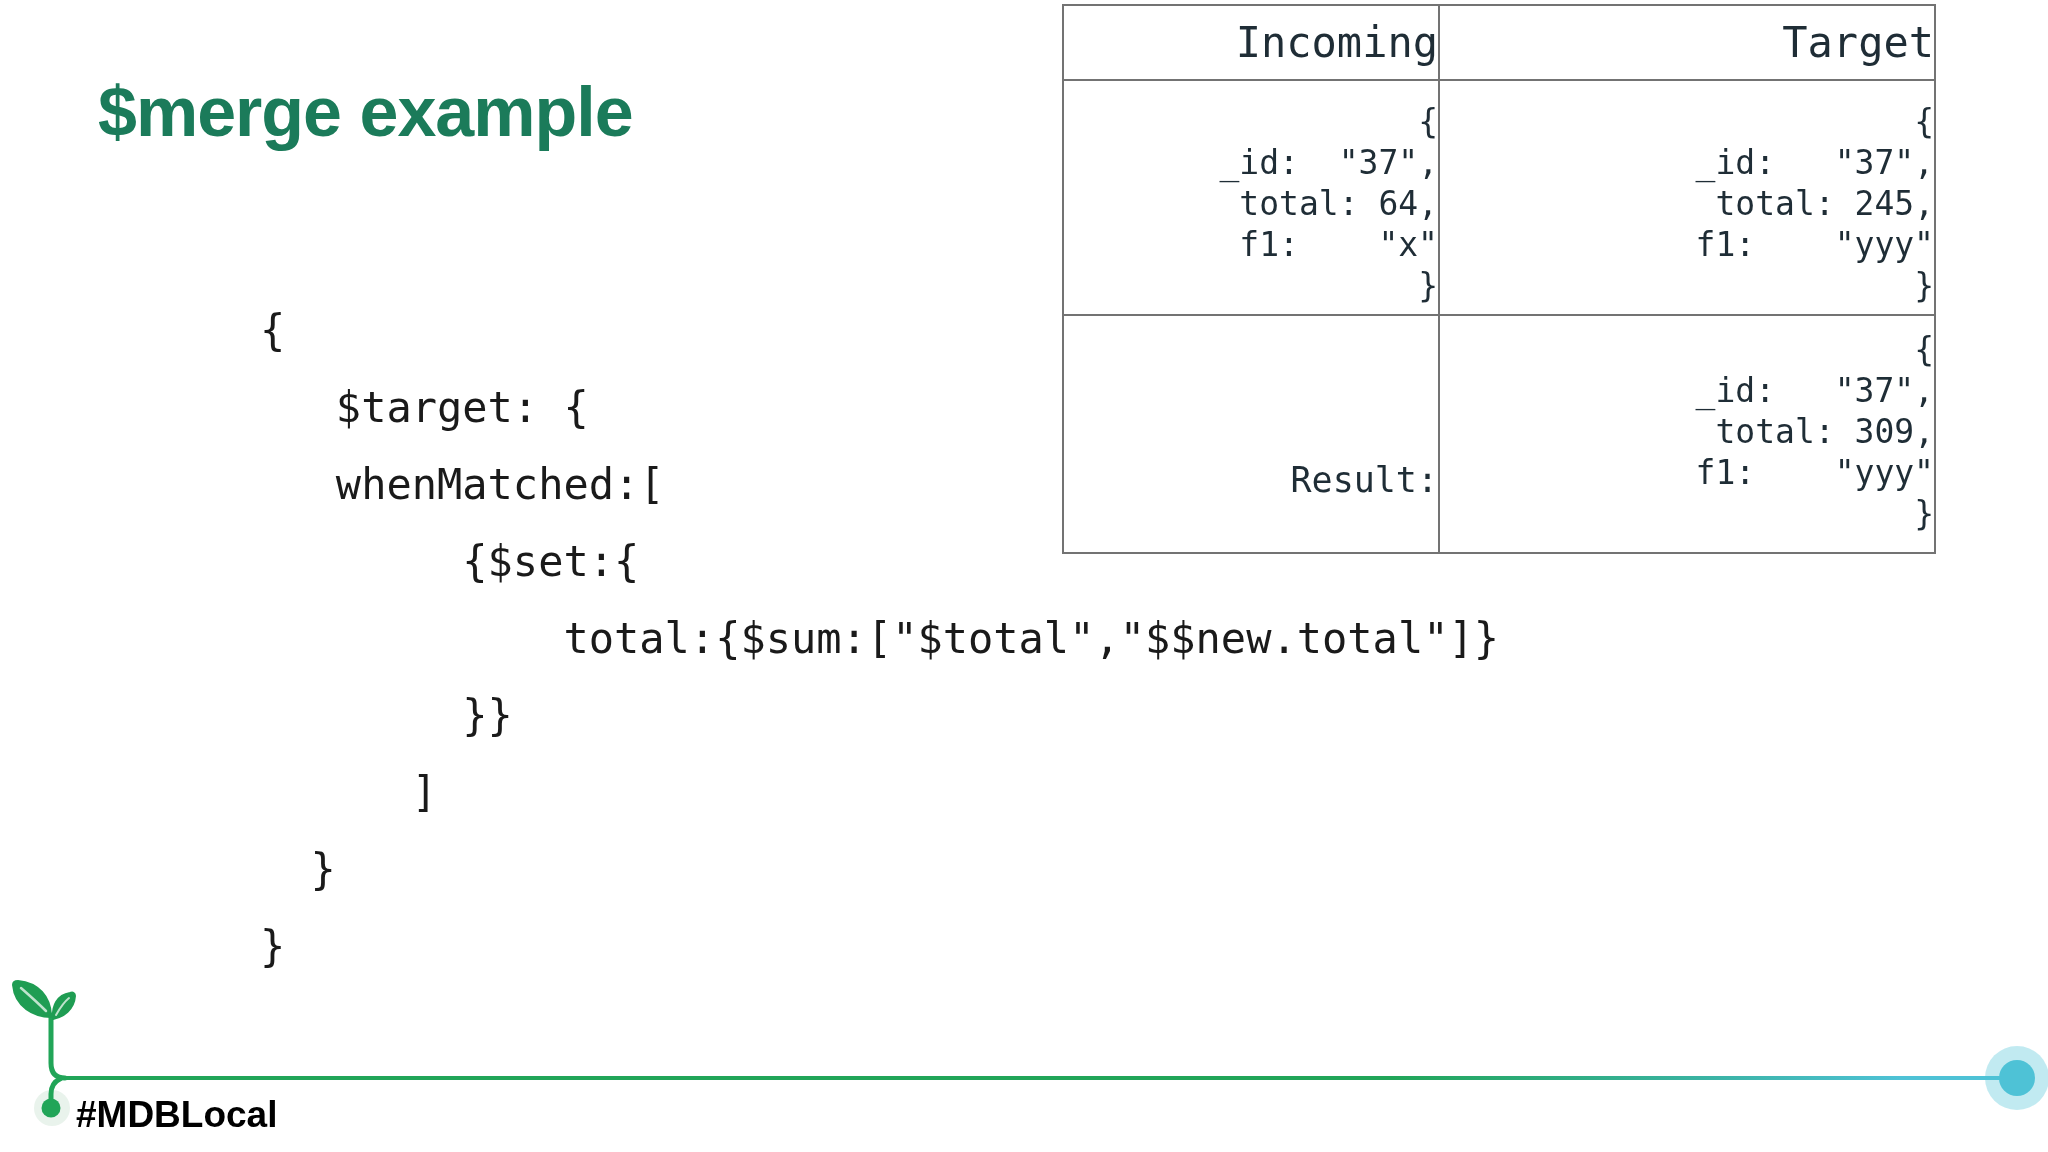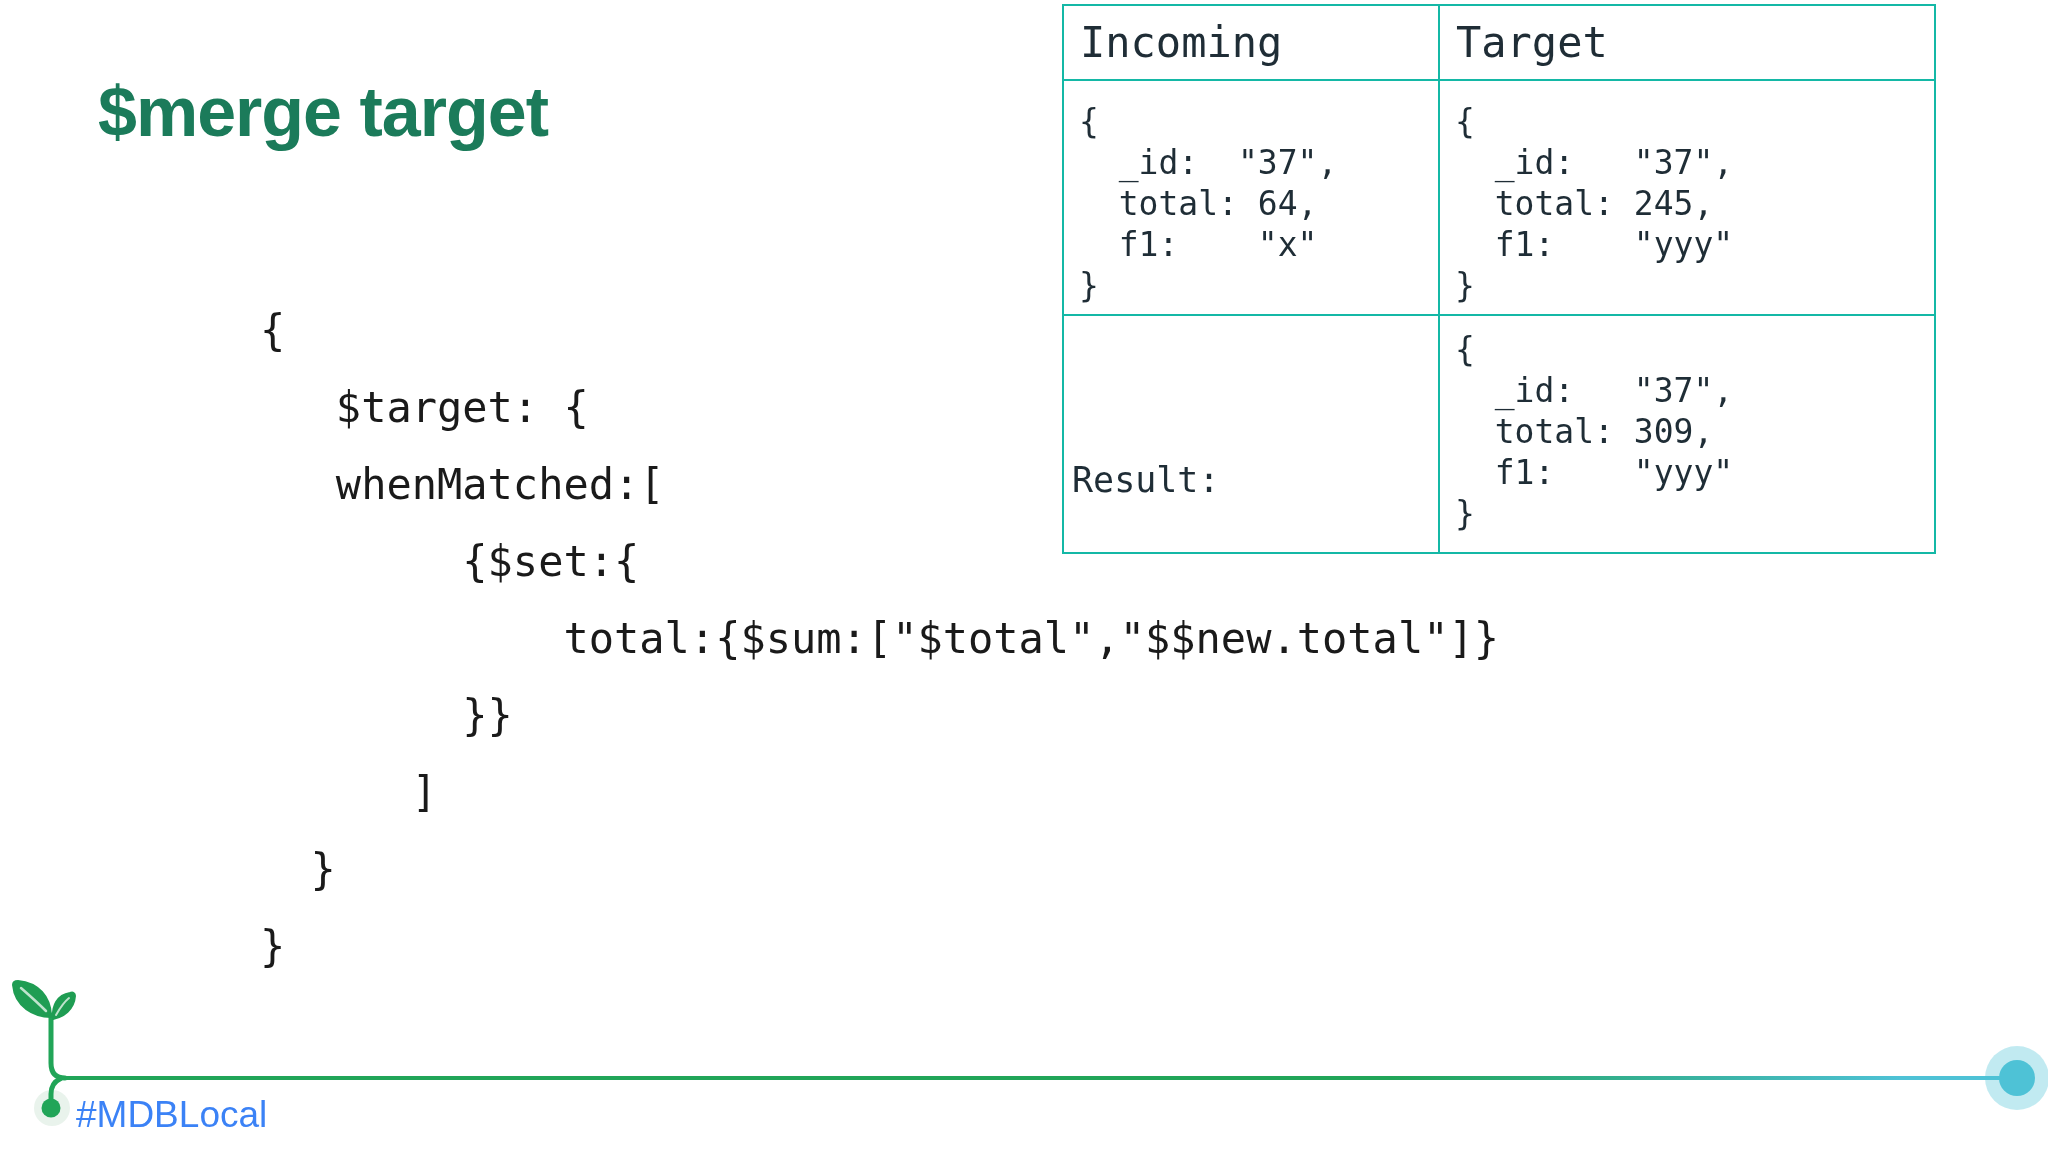--- a/index.html
+++ b/index.html
@@ -45,22 +45,22 @@
     position: absolute;
     left: 1062px;
     top: 4px;
     width: 872px;
     border-collapse: collapse;
     table-layout: fixed;
     font-family: "DejaVu Sans Mono", "Liberation Mono", monospace;
     color: #1f2d36;
   }
   .doc-table th, .doc-table td {
-    border: 2px solid #14b8a6;
-    text-align: left;
+    border: 2px solid #737373;
+    text-align: right;
     vertical-align: top;
   }
   .doc-table th {
     height: 75px;
     font-weight: normal;
     font-size: 42px;
     padding-left: 16px;
     vertical-align: middle;
   }
   .doc-table td { height: 235px; }
@@ -113,32 +113,32 @@
     width: 36px;
     height: 36px;
     border-radius: 50%;
     background: #4ec2d6;
   }
   .hashtag {
     position: absolute;
     left: 76px;
     top: 1094px;
     font-size: 37px;
-    font-weight: normal;
+    font-weight: bold;
     letter-spacing: 0px;
-    color: #3b82f6;
+    color: #000000;
     font-family: "Liberation Sans", sans-serif;
   }
 </style>
 </head>
 <body>
 
 <div class="slide">
 
-  <h1 class="title">$merge target</h1>
+  <h1 class="title">$merge example</h1>
 
   <div class="code-block">
     <div class="code-line">{</div>
     <div class="code-line">   $target: {</div>
     <div class="code-line">   whenMatched:[</div>
     <div class="code-line">        {$set:{</div>
     <div class="code-line">            total:{$sum:["$total","$$new.total"]}</div>
     <div class="code-line">        }}</div>
     <div class="code-line">      ]</div>
     <div class="code-line">  }</div>

